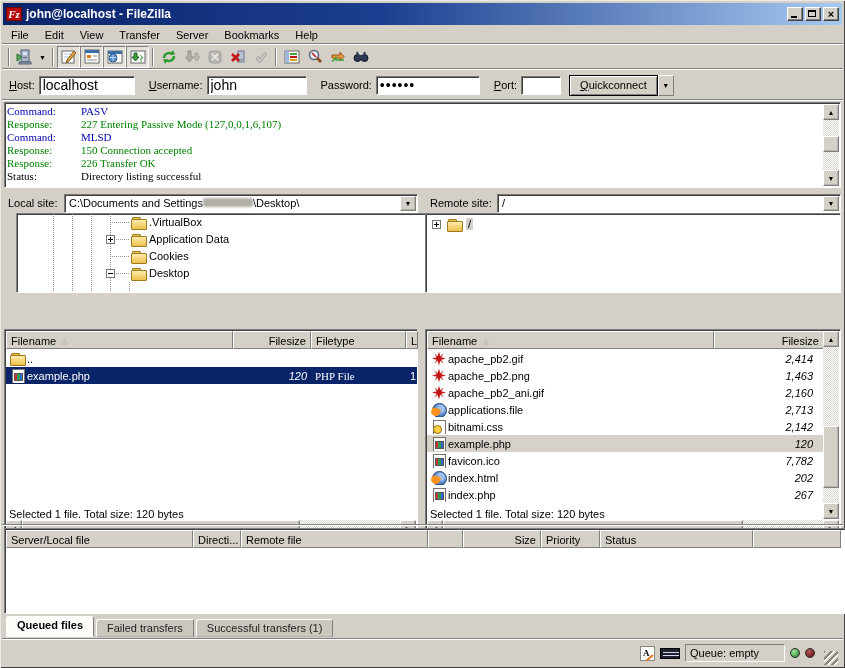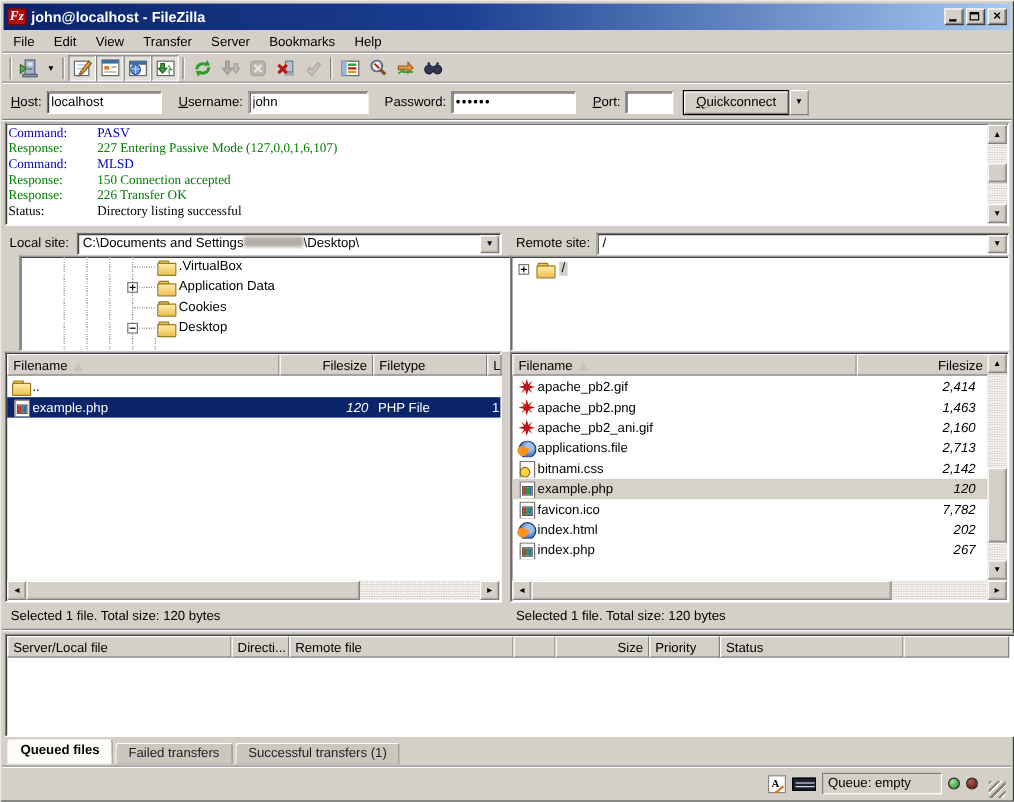--- a/index.html
+++ b/index.html
@@ -32,21 +32,21 @@
   .tsep{width:2px;height:18px;border-left:1px solid #808080;border-right:1px solid #fff;margin:0 3px;}
   .tbtn{width:23px;height:22px;display:flex;align-items:center;justify-content:center;border:1px solid transparent;}
   .tbtn.pressed{border-color:#808080 #FFFFFF #FFFFFF #808080;background:#E4E1DA;}
   .tbtn.disabled svg{filter:grayscale(1) opacity(.45);}
   .tdrop{width:13px;height:22px;display:flex;align-items:center;justify-content:center;font-size:7px;}
   
   .quickbar{left:3px;top:71px;right:3px;height:28px;display:flex;align-items:center;padding-left:6px;}
   .qlabel{margin-right:4px;}
   .mn::first-letter{text-decoration:underline;}
   .field{height:19px;background:#fff;border:1px solid;border-color:#7A7670 #FFFFFF #FFFFFF #7A7670;
-    box-shadow:inset 1px 1px 0 #404040;font-family:"Liberation Sans",sans-serif;font-size:11px;padding:1px 3px;}
+    box-shadow:inset 1px 1px 0 #404040;font-family:"Liberation Sans",sans-serif;font-size:14px;padding:1px 3px;}
   .qbtn{height:21px;margin-left:8px;padding:2px 10px;background:#D4D0C8;border:1px solid #000;
     box-shadow:inset 1px 1px 0 #fff, inset -1px -1px 0 #808080;font-size:11px;}
   .qdrop{width:16px;height:21px;font-size:7px;display:flex;align-items:center;justify-content:center;}
   
   .log{left:4px;top:102px;width:837px;height:86px;}
   .logrows{position:absolute;left:2px;top:2px;right:20px;line-height:13px;}
   .lrow{display:flex;white-space:nowrap;font-family:Liberation Serif, serif;}
   .lt{width:74px;flex:0 0 74px;}
   .k-command{color:#0000B4;}
   .k-response{color:#008000;}
@@ -86,21 +86,21 @@
   .fi-firefox::before{content:"";position:absolute;left:1px;top:0;width:13px;height:13px;border-radius:50%;
     background:radial-gradient(circle at 62% 35%,#9CC3EE 0 25%,#3567B5 70%,#1E4580 100%);border:1px solid #1A3A6B;}
   .fi-firefox::after{content:"";position:absolute;left:0px;top:5px;width:9px;height:8px;border-radius:50% 0 60% 60%;
     background:#F7931E;transform:rotate(20deg);}
   .fi-phpdoc::before{content:"";position:absolute;left:2px;top:0;width:11px;height:13px;background:#fff;border:1px solid #76726A;}
   .fi-phpdoc::after{content:"";position:absolute;left:4px;top:4px;width:7px;height:6px;
     background:linear-gradient(90deg,#CC3333 0 33%,#2E9B4E 33% 66%,#3366CC 66%);border:1px solid #555;}
   .fi-cssdoc::before{content:"";position:absolute;left:2px;top:0;width:11px;height:13px;background:#fff;border:1px solid #76726A;}
   .fi-cssdoc::after{content:"";position:absolute;left:2px;bottom:0;width:7px;height:7px;border-radius:50%;background:#FFD23E;border:1px solid #8A6D1A;}
   
-  .list{background:#fff;}
+  .list{background:#fff;margin-top:36px;}
   .lheader{position:absolute;left:1px;top:1px;display:flex;height:18px;}
   .hcell{height:18px;background:#D4D0C8;border:1px solid;border-color:#FFFFFF #808080 #808080 #FFFFFF;
     padding:2px 4px 0 4px;white-space:nowrap;overflow:hidden;display:flex;align-items:center;gap:5px;}
   .hcell.r{justify-content:flex-end;}
   .sortasc{width:0;height:0;border-left:4px solid transparent;border-right:4px solid transparent;border-bottom:7px solid #C6C2BA;}
   .frow{position:absolute;left:1px;height:17px;display:flex;align-items:center;}
   .fcell{padding:0 4px;white-space:nowrap;overflow:hidden;display:flex;align-items:center;}
   .fcell.r{justify-content:flex-end;font-style:italic;}
   .frow.sel-active{background:#0A246A;color:#fff;}
   .frow.sel-inactive{background:#D6D2CA;}
@@ -396,21 +396,21 @@
         </div>
     </div>
     <div class="frow sel-active" style="top:37px;width:411px;">
       <div class="fcell" style="width:227px;">
           <span class="fi fi-phpdoc"></span>
           <span>example.php</span>
         </div>
       <div class="fcell r" style="width:78px;">
           <span>120</span>
         </div>
-      <div class="fcell" style="width:95px;">
+      <div class="fcell" style="width:95px;font-family:Liberation Serif, serif;">
           <span>PHP File</span>
         </div>
       <div class="fcell" style="width:11px;padding:0 0 0 4px;">
           <span>1</span>
         </div>
     </div>
     <div class="sb-h" style="left:1px;right:1px;bottom:1px;height:16px;">
       <div class="sbtn" style="left:0;top:0;">◄</div>
       <div class="sthumb" style="top:0;bottom:0;left:16px;width:278px;"></div>
       <div class="sbtn" style="right:0;top:0;">►</div>

